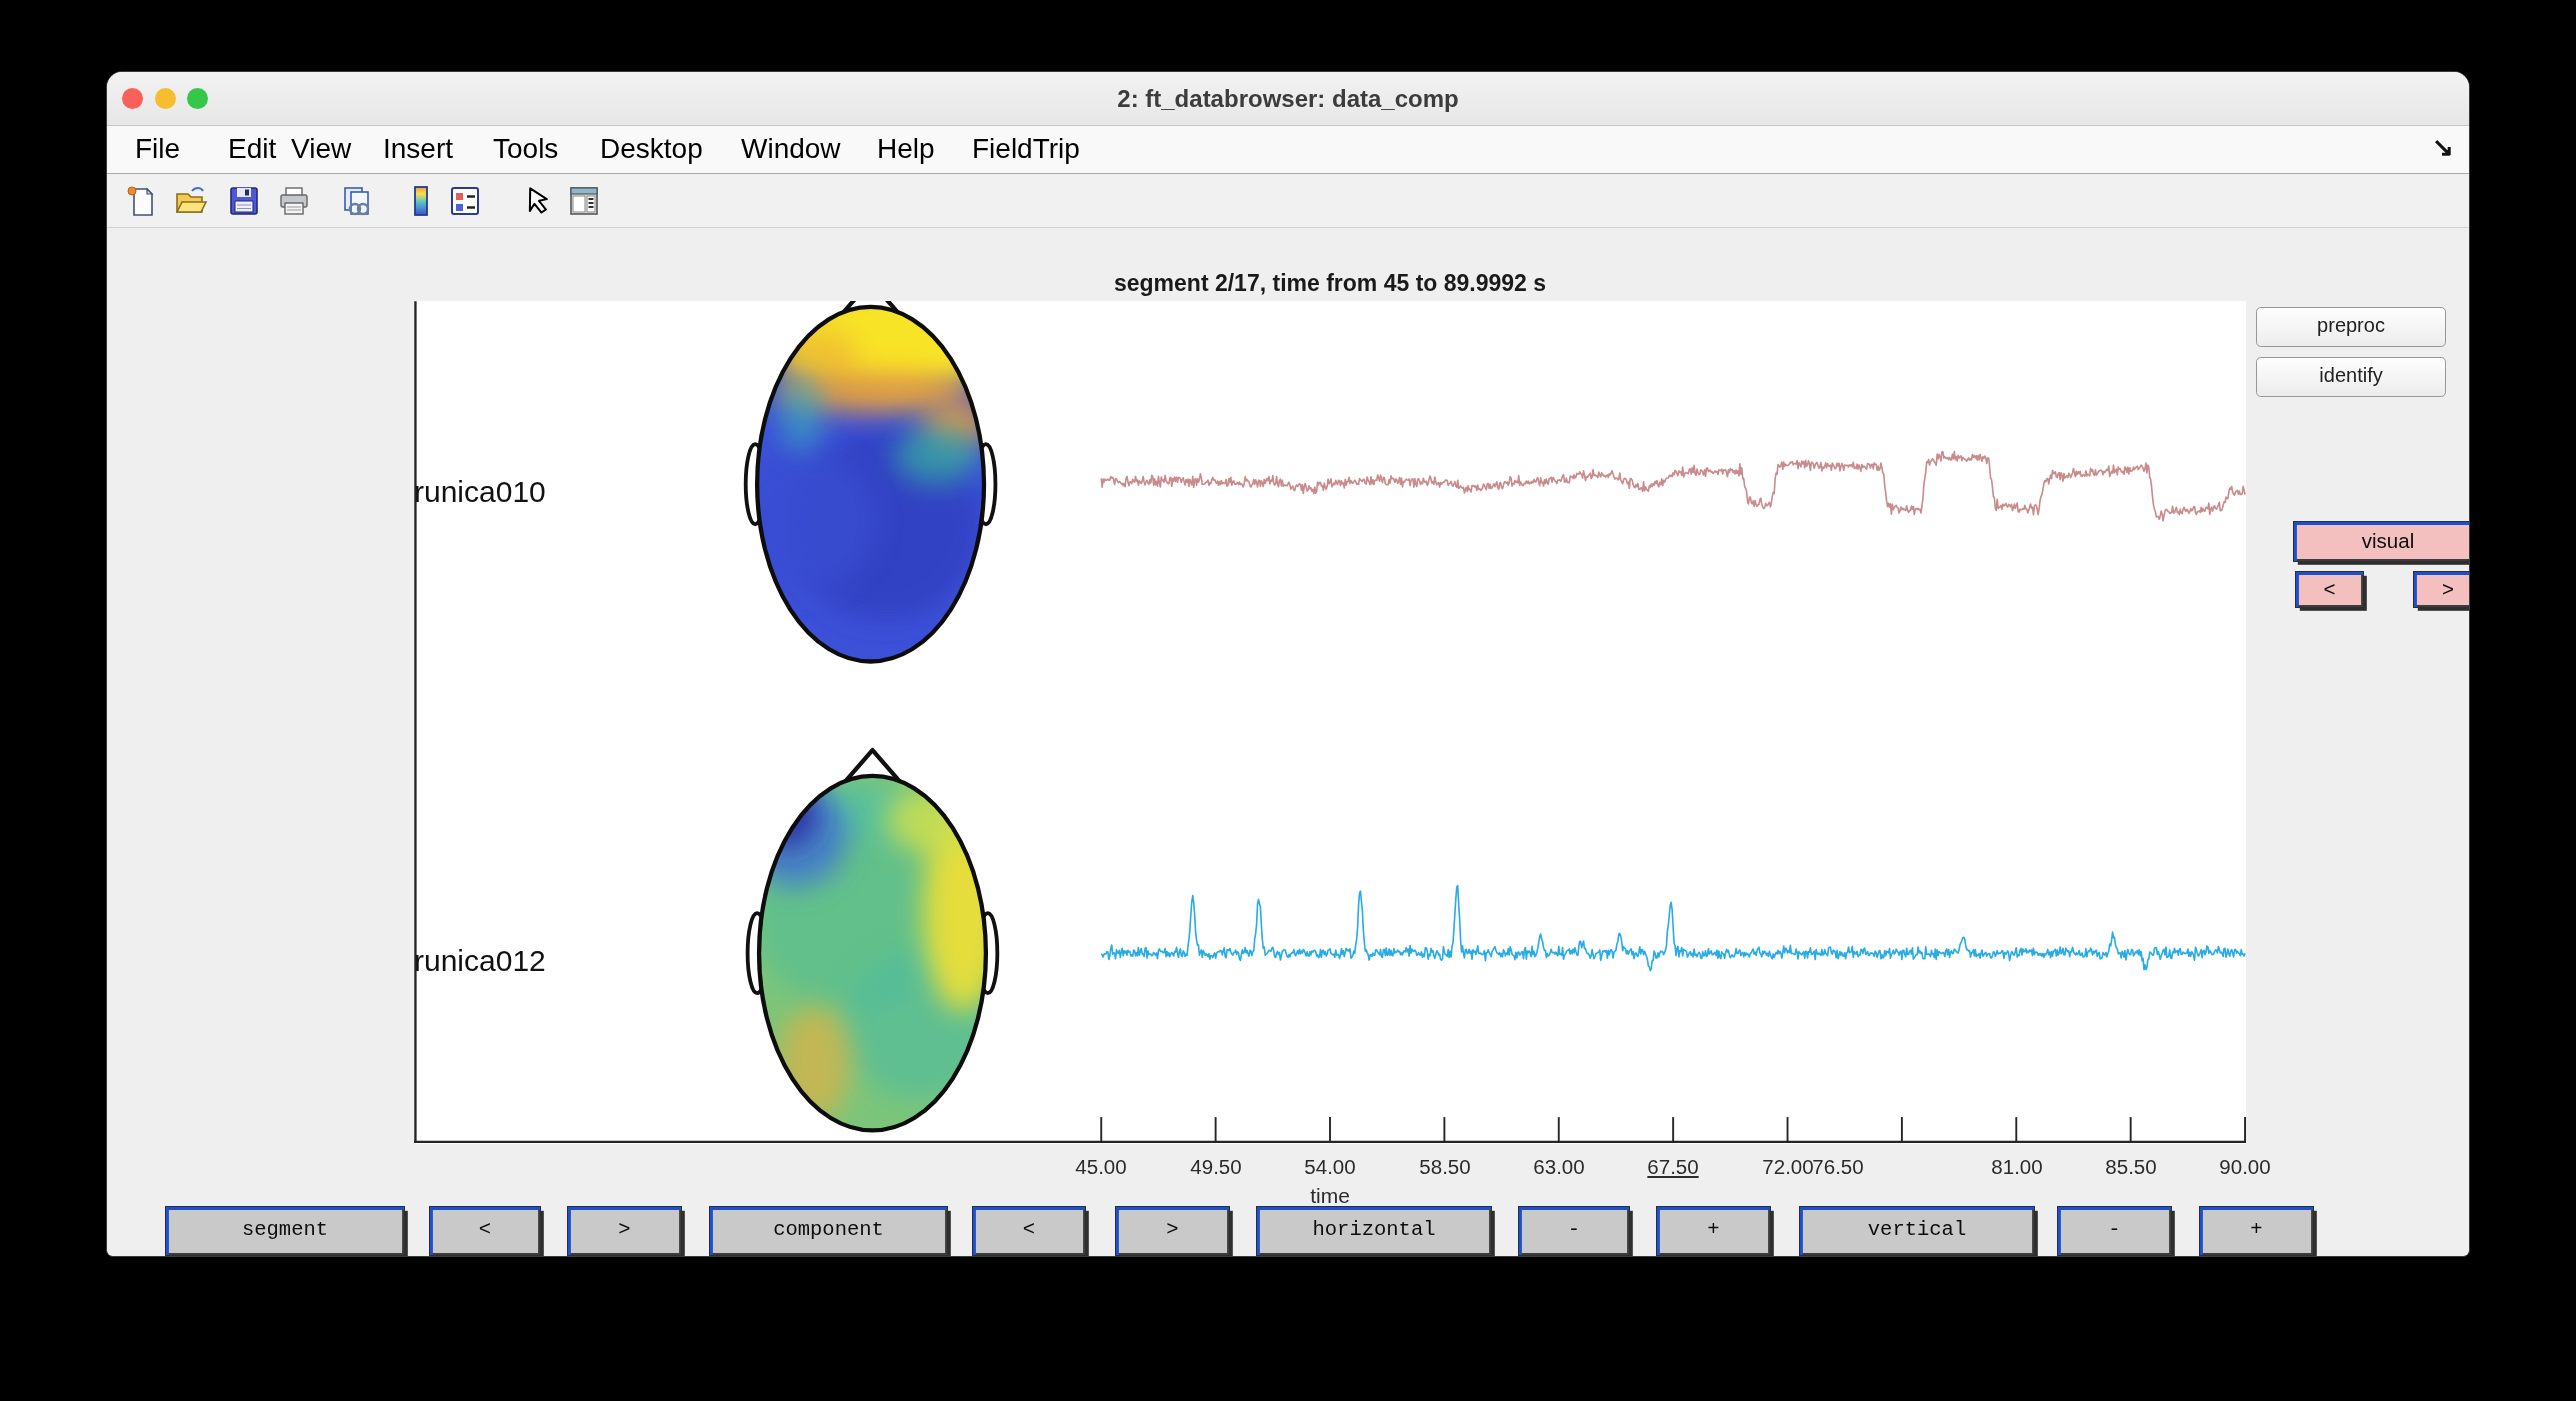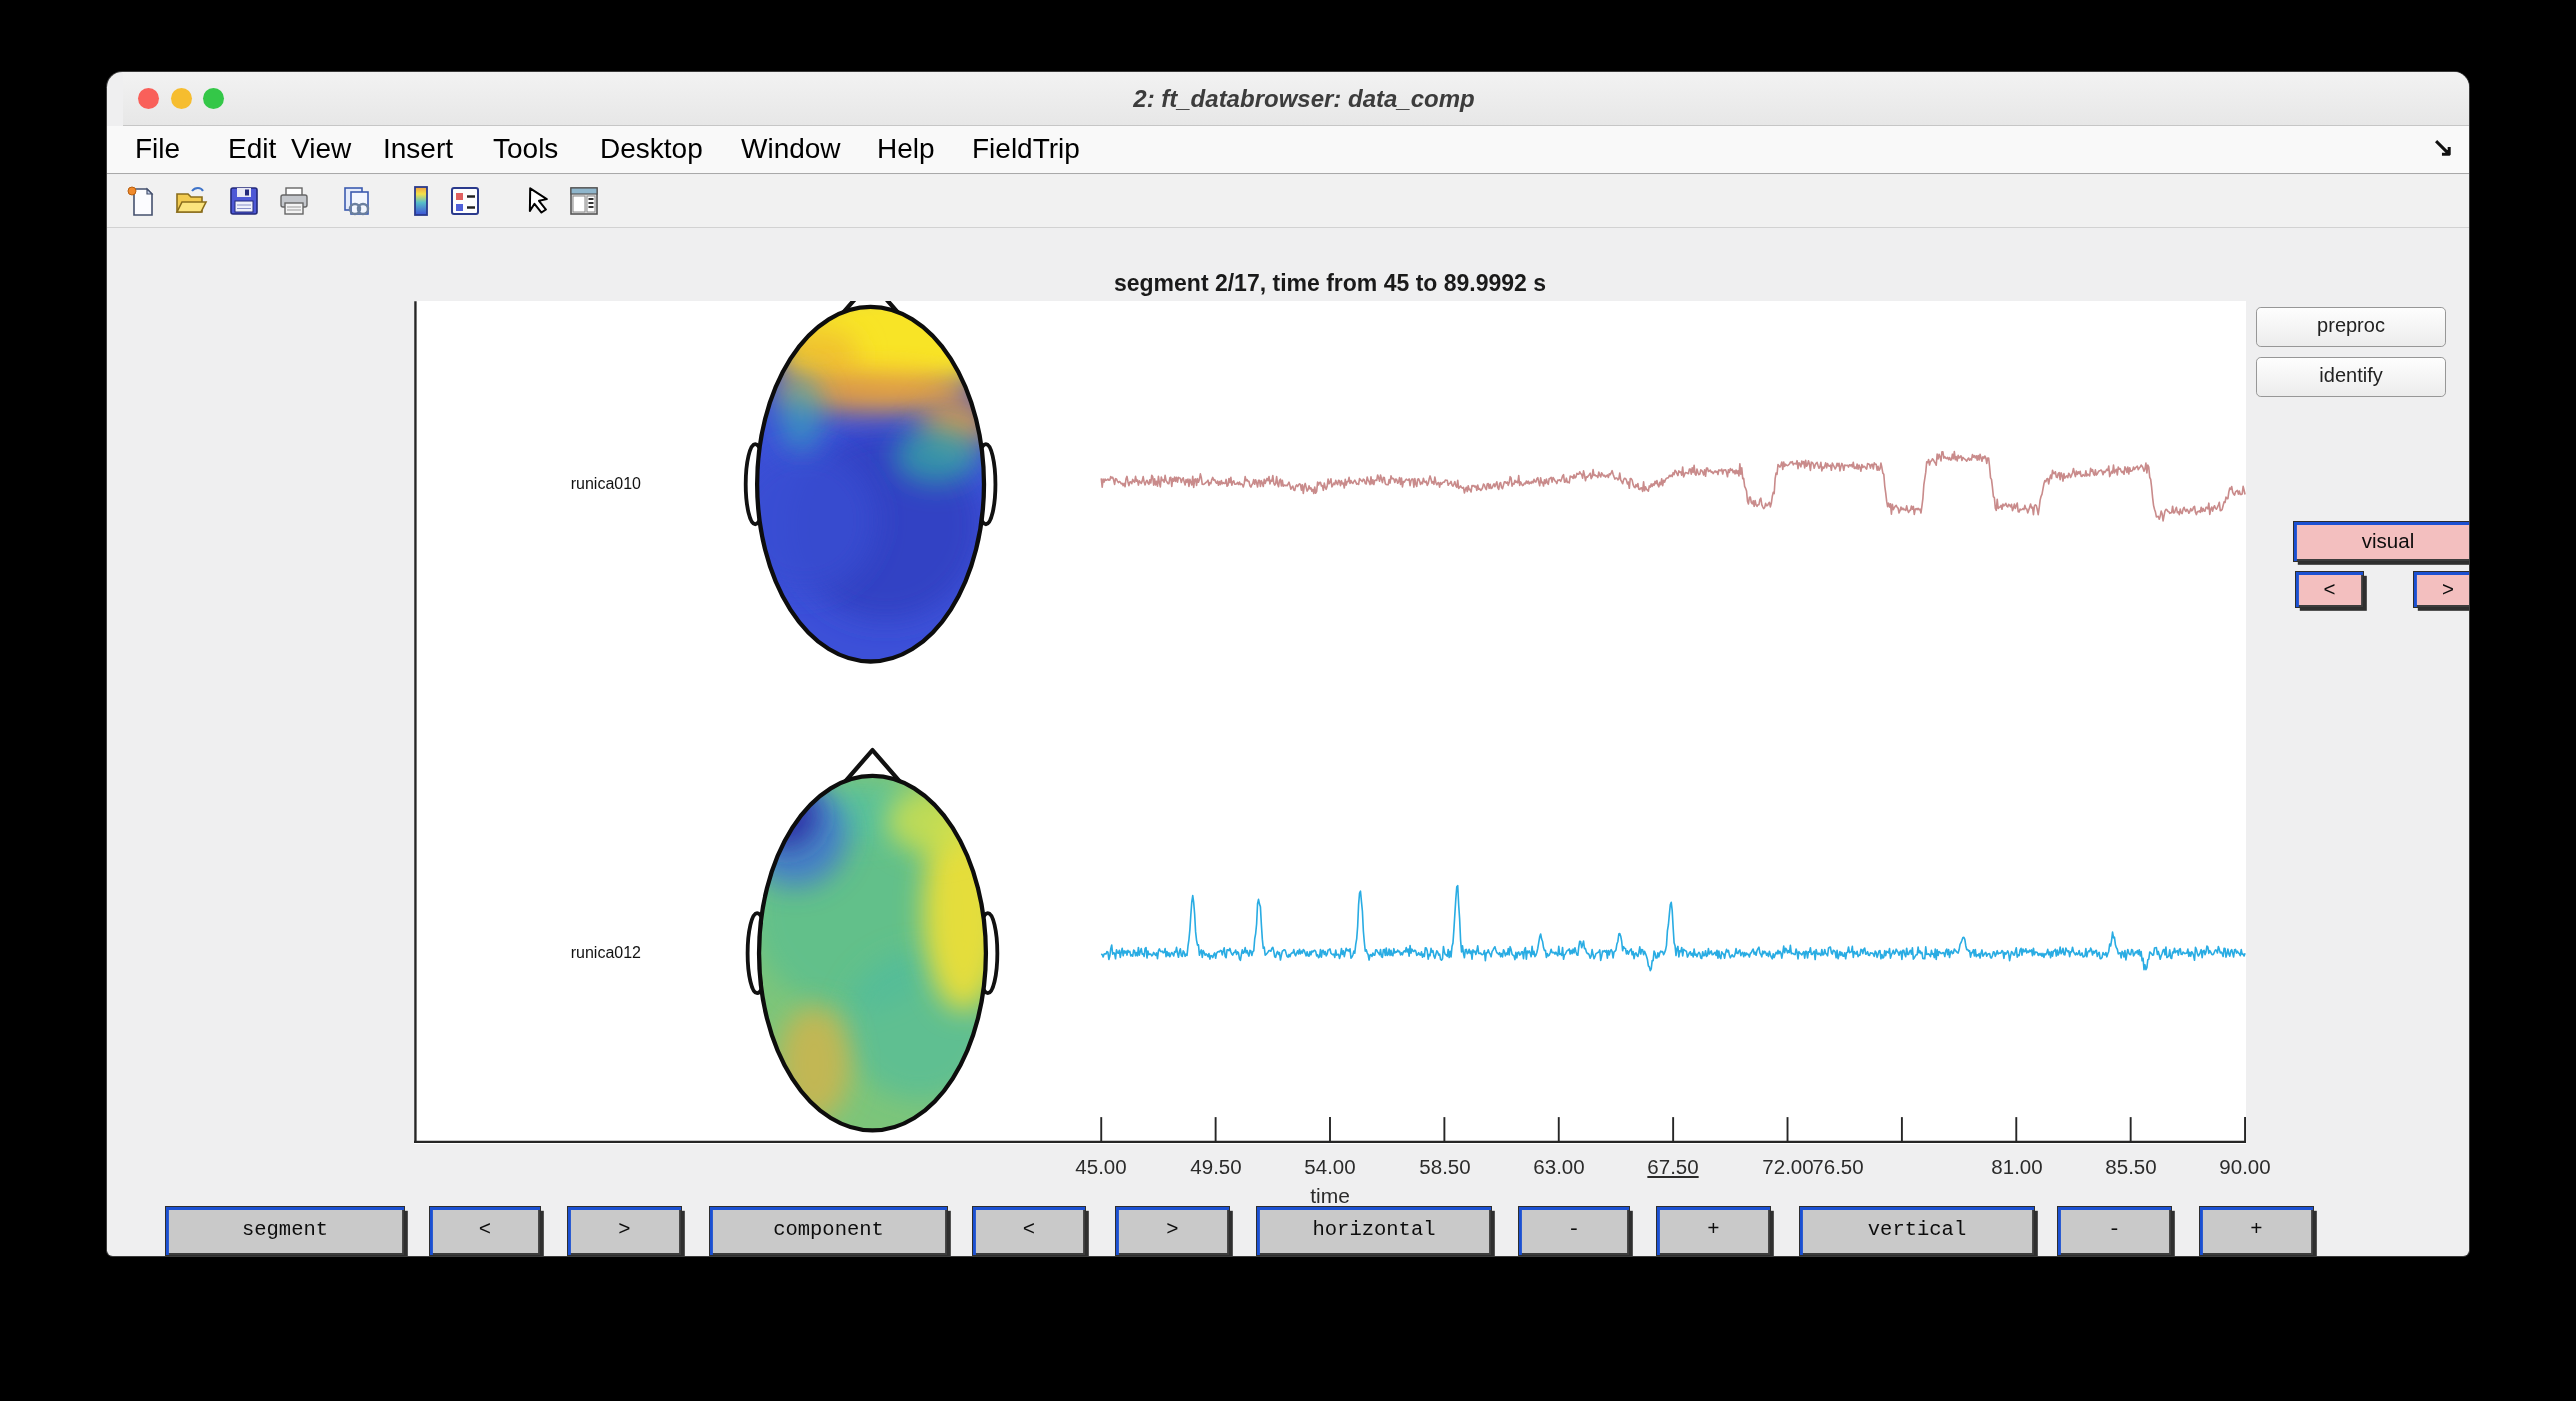--- a/index.html
+++ b/index.html
@@ -1,43 +1,43 @@
 <!DOCTYPE html>
 <html><head>
 <meta charset="utf-8">
 <style>
   html,body{margin:0;padding:0;background:#000;width:2576px;height:1401px;overflow:hidden;
     font-family:"Liberation Sans", sans-serif;}
   .window{position:absolute;left:107px;top:72px;width:2362px;height:1184px;background:#efeff0;
     border-radius:15.3px 15.3px 5.7px 5.7px;overflow:hidden;box-shadow:0 0 0 1px #3a3a3a;}
   
-  .titlebar{position:absolute;left:16px;top:0;width:100%;height:53px;
-    background:linear-gradient(#f2f2f2,#e7e7e7);border-bottom:1px solid #c6c6c6;font-style:italic;}
+  .titlebar{position:absolute;left:0;top:0;width:100%;height:53px;
+    background:linear-gradient(#f2f2f2,#e7e7e7);border-bottom:1px solid #c6c6c6;}
   .title{position:absolute;left:0;top:0;width:100%;height:53px;line-height:53px;text-align:center;
     font-size:24px;font-weight:bold;color:#3c3c3c;}
   .light{position:absolute;top:16px;width:21px;height:21px;border-radius:50%;}
   .light.r{left:15.3px;background:#f9605a;}
   .light.y{left:48px;background:#f6bd2f;}
   .light.g{left:80px;background:#34c748;}
   
   .menubar{position:absolute;left:0;top:54px;width:100%;height:47px;background:#f9f9f9;
     border-bottom:1.9px solid #a9a9a9;}
   .menubar .mitem{position:absolute;top:0;height:47px;line-height:45px;font-size:28px;color:#000;}
   .dockicon{position:absolute;right:15.3px;top:5.7px;font-size:26px;font-weight:bold;color:#111;cursor:default;}
   
   .toolbar{position:absolute;left:0;top:103px;width:100%;height:52px;background:#f1f1f1;
     border-bottom:1.9px solid #d2d2d2;}
   .ticon{position:absolute;top:8.6px;width:34px;height:34px;}
   .ticon svg{width:34px;height:34px;display:block;}
   
   .plot-title{position:absolute;left:307px;top:198px;width:1832px;text-align:center;
     font-size:23px;font-weight:bold;color:#1a1a1a;}
   .plot-area{position:absolute;left:307px;top:229px;width:1832px;height:843px;background:#fff;overflow:hidden;}
-  .comp-label{position:absolute;left:307px;width:227px;height:29px;font-size:16px;color:#111;
-    text-align:right;}
+  .comp-label{position:absolute;left:307px;width:227px;height:29px;font-size:30px;color:#111;
+    text-align:left;}
   .xtickrow{position:absolute;left:307px;top:1083px;width:1832px;height:27px;}
   .xtick{position:absolute;top:0;transform:translateX(-50%);font-size:20.5px;color:#2b2b2b;white-space:nowrap;}
   .xlabel{position:absolute;left:307px;top:1112px;width:1832px;text-align:center;font-size:21px;color:#2b2b2b;}
   
   .mac-btn{position:absolute;width:188px;height:38px;border:1.9px solid #979797;border-radius:4.8px;
     background:linear-gradient(#fefefe,#ececec);font-size:20px;color:#222;text-align:center;line-height:35px;}
   .ui-btn{position:absolute;height:48px;background:#c9c9c9;color:#0d0d0d;font-size:20.5px;
     text-align:center;line-height:46px;outline:1px solid #2e2e2e;
     box-shadow:inset 0 2.9px 0 #1b50d2, inset 2.9px 0 0 #1b50d2, inset -1.9px 0 0 #3c3c3c, inset 0 -1.9px 0 #3c3c3c,
       3.8px 3.8px 0 rgba(25,25,25,0.9);margin-left:38px;}

